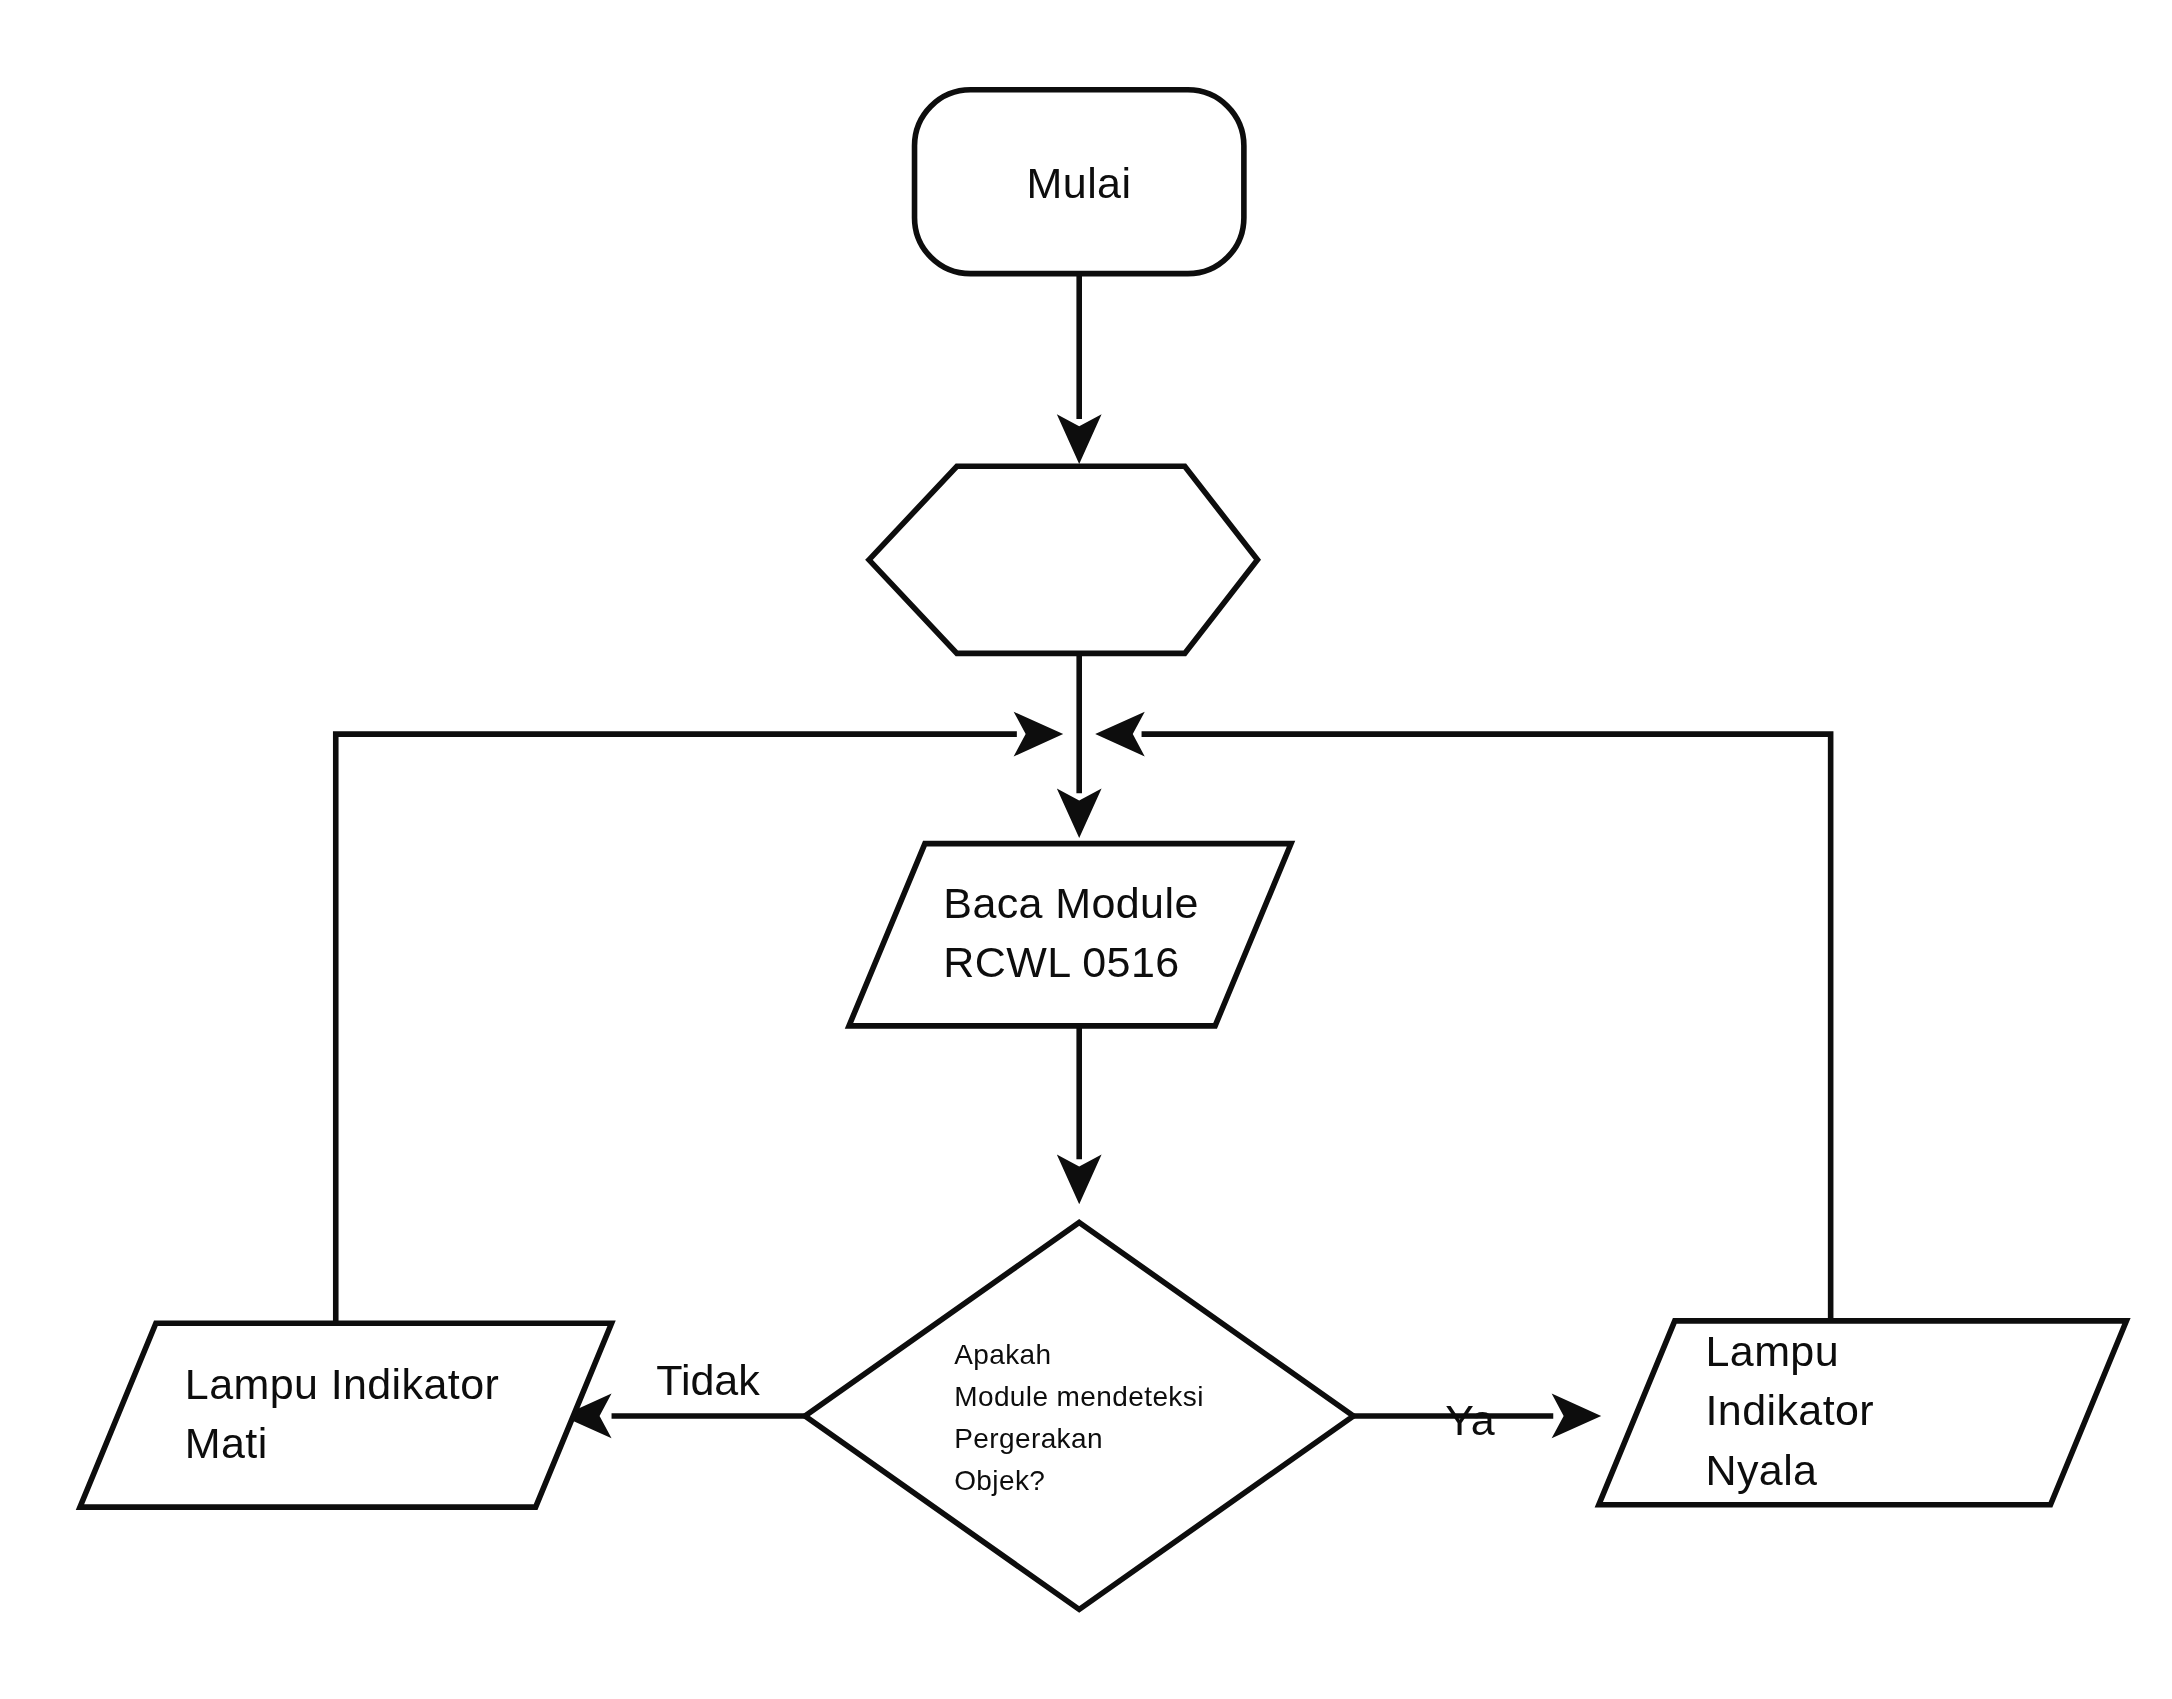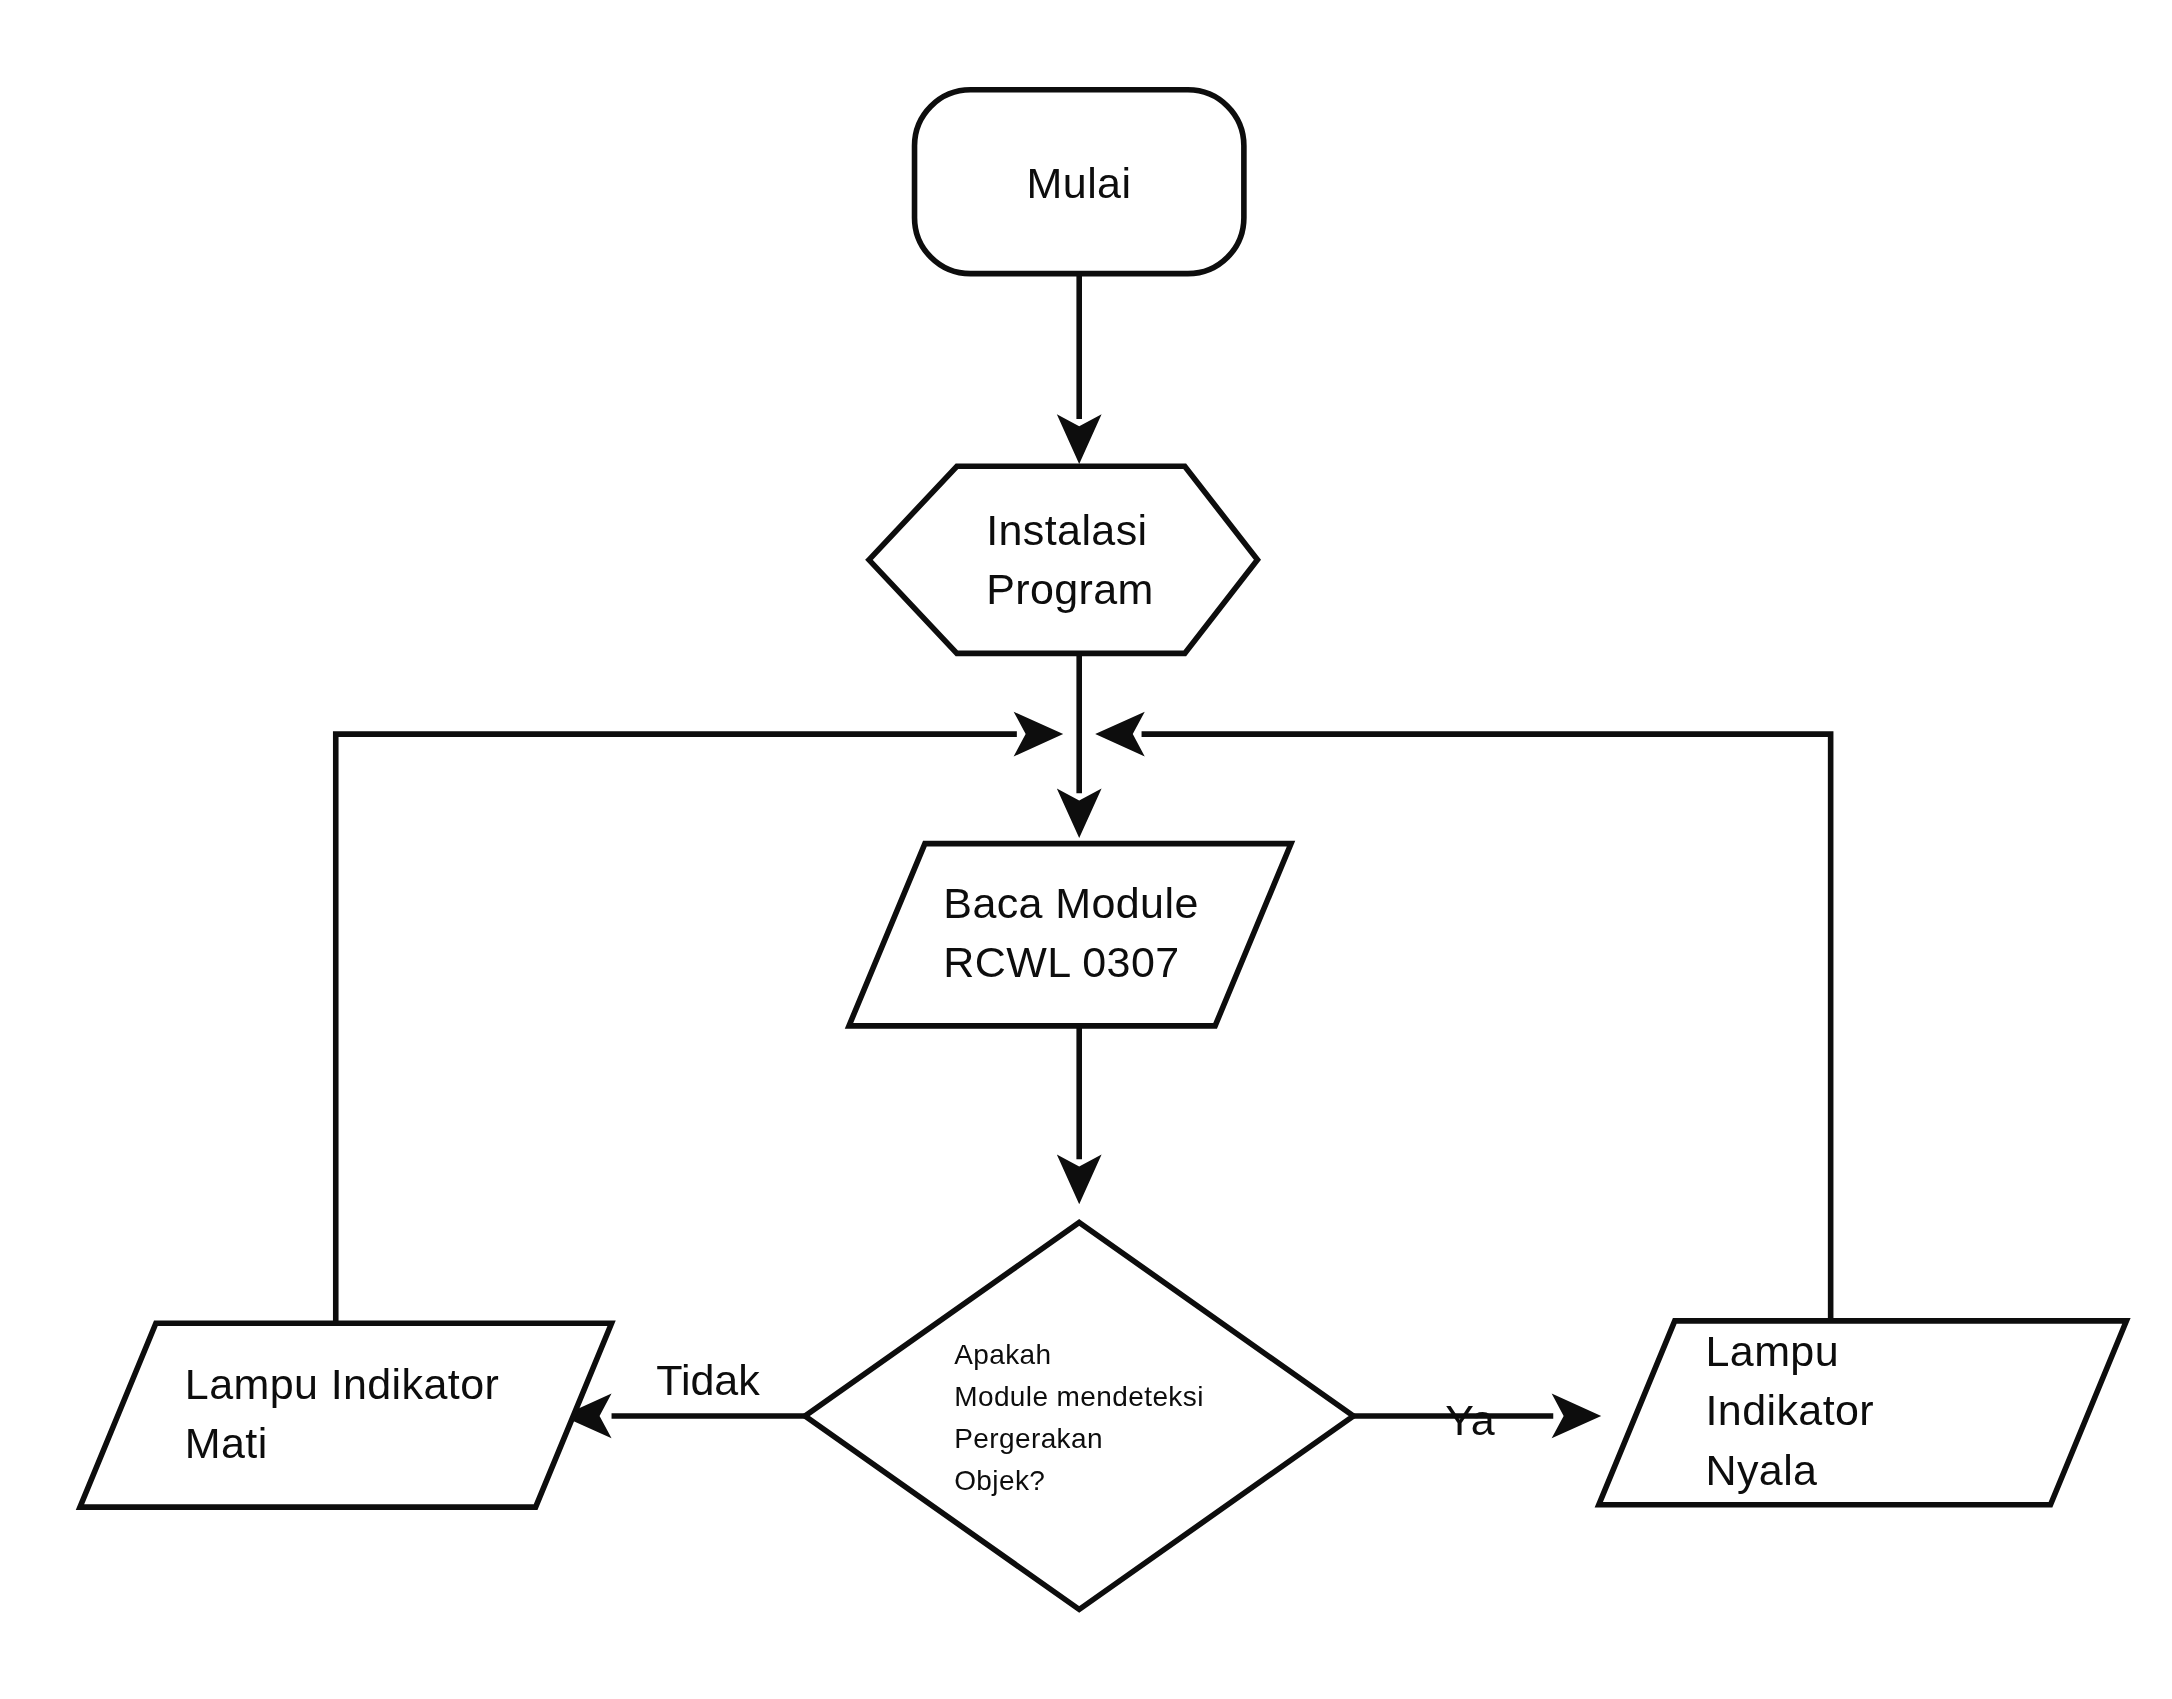--- a/index.html
+++ b/index.html
@@ -98,25 +98,23 @@
 
     <polygon class="shape" points="1350,1529 1693,1771 1350,2013 1007,1771"></polygon>
 
     <polygon class="shape" points="195,1655 765,1655 670,1885 100,1885"></polygon>
 
     <polygon class="shape" points="2095,1652 2660,1652 2565,1882 2000,1882"></polygon>
   </svg>
 
   <div class="node-label" style="left:1079px; top:184px;">Mulai</div>
 
-  <div class="node-label" style="left:1070px; top:560px;">Instalasi
-Program</div>
 
   <div class="node-label" style="left:1071px; top:933px;">Baca Module
-RCWL 0307</div>
+RCWL 0516</div>
 
   <div class="node-label decision-size" style="left:1079px; top:1418px;">Apakah
 Module mendeteksi
 Pergerakan
 Objek?</div>
 
   <div class="node-label" style="left:342px; top:1414px;">Lampu Indikator
 Mati</div>
 
   <div class="node-label" style="left:1861px; top:1411px;">Lampu Indikator

